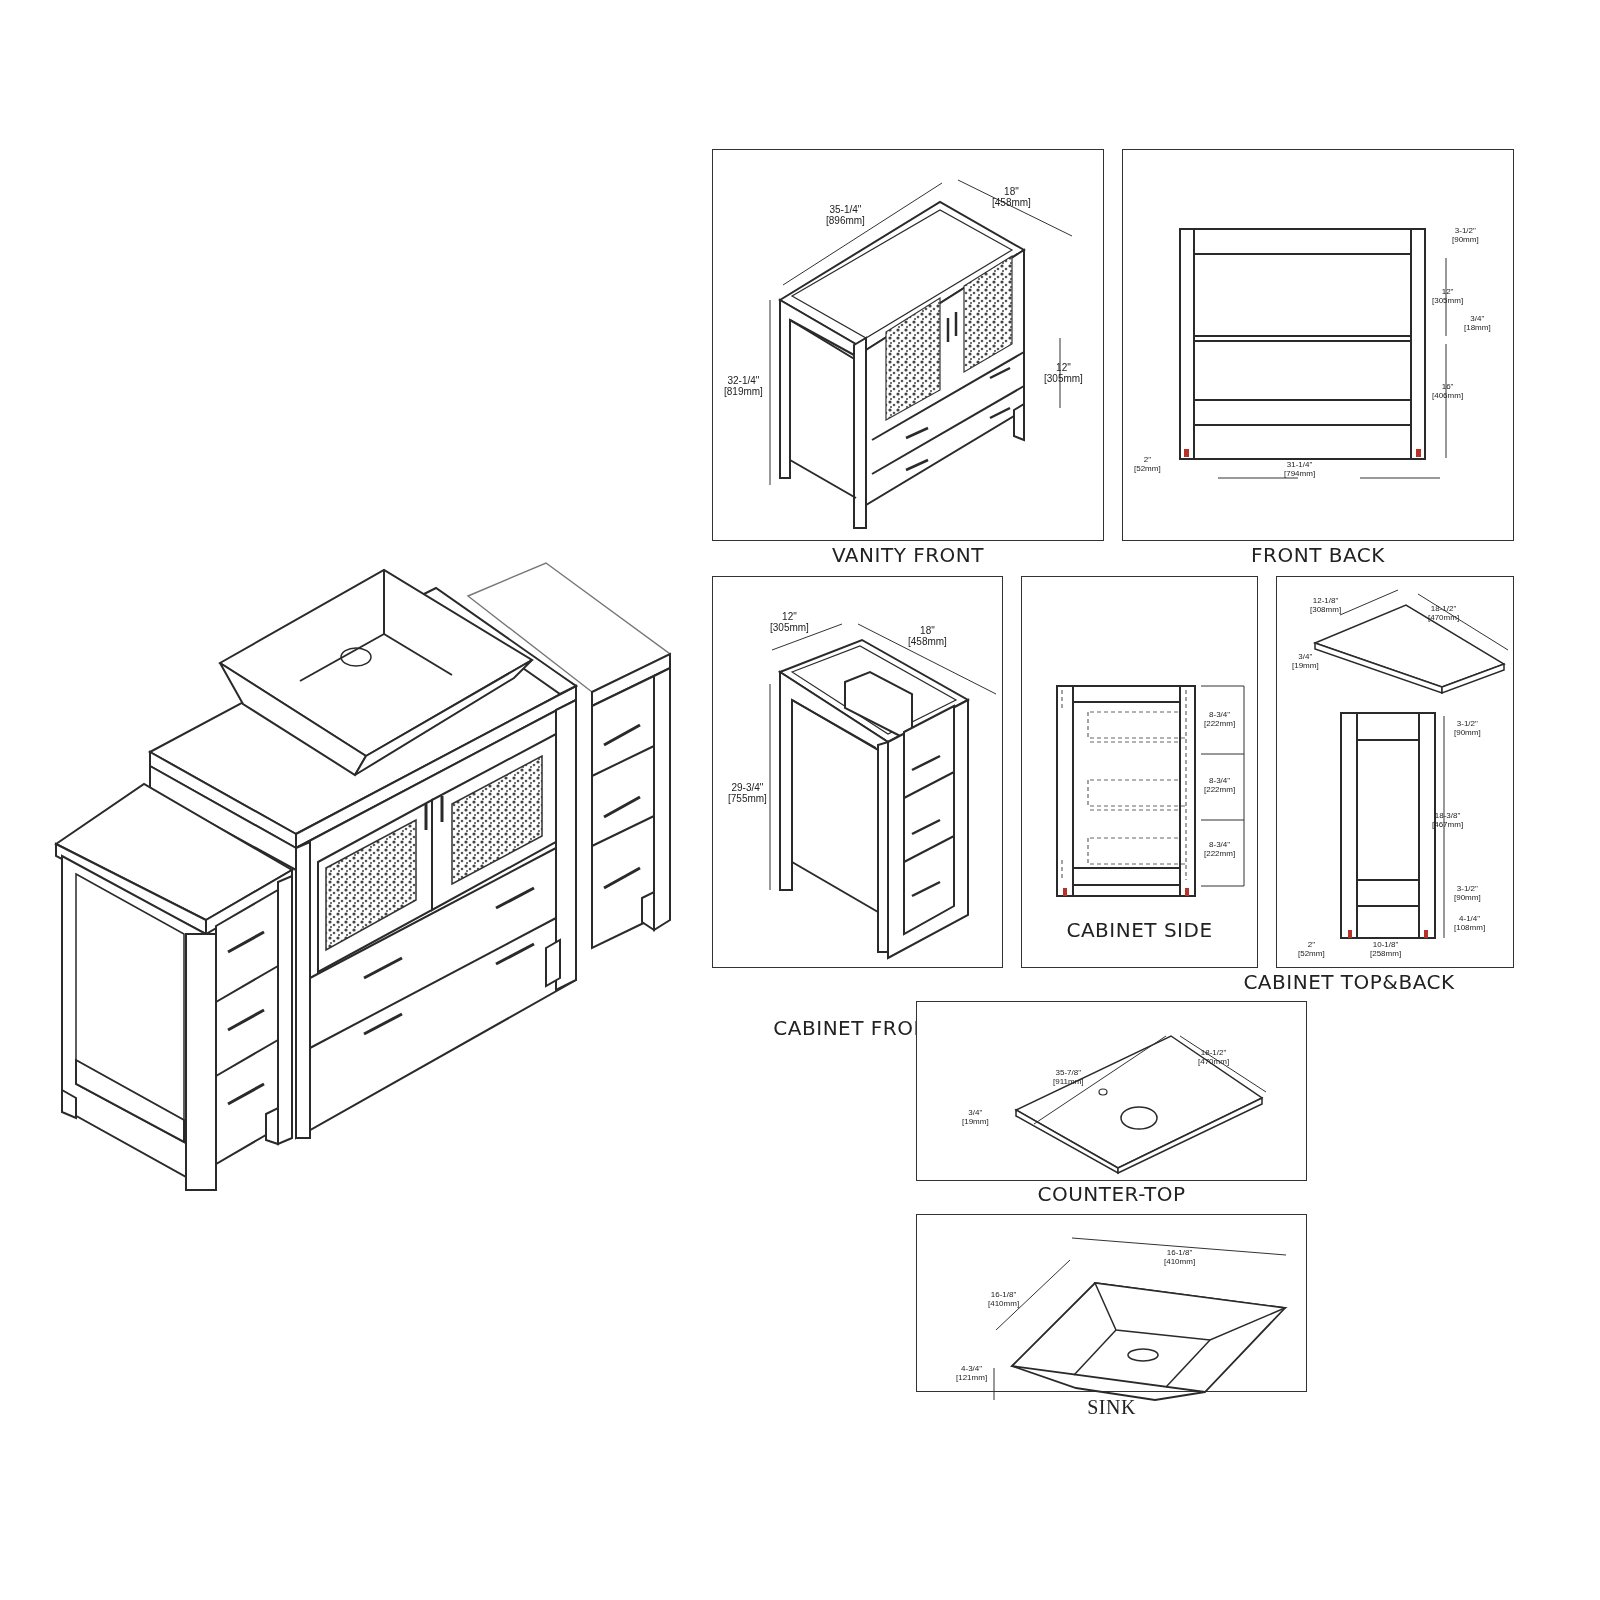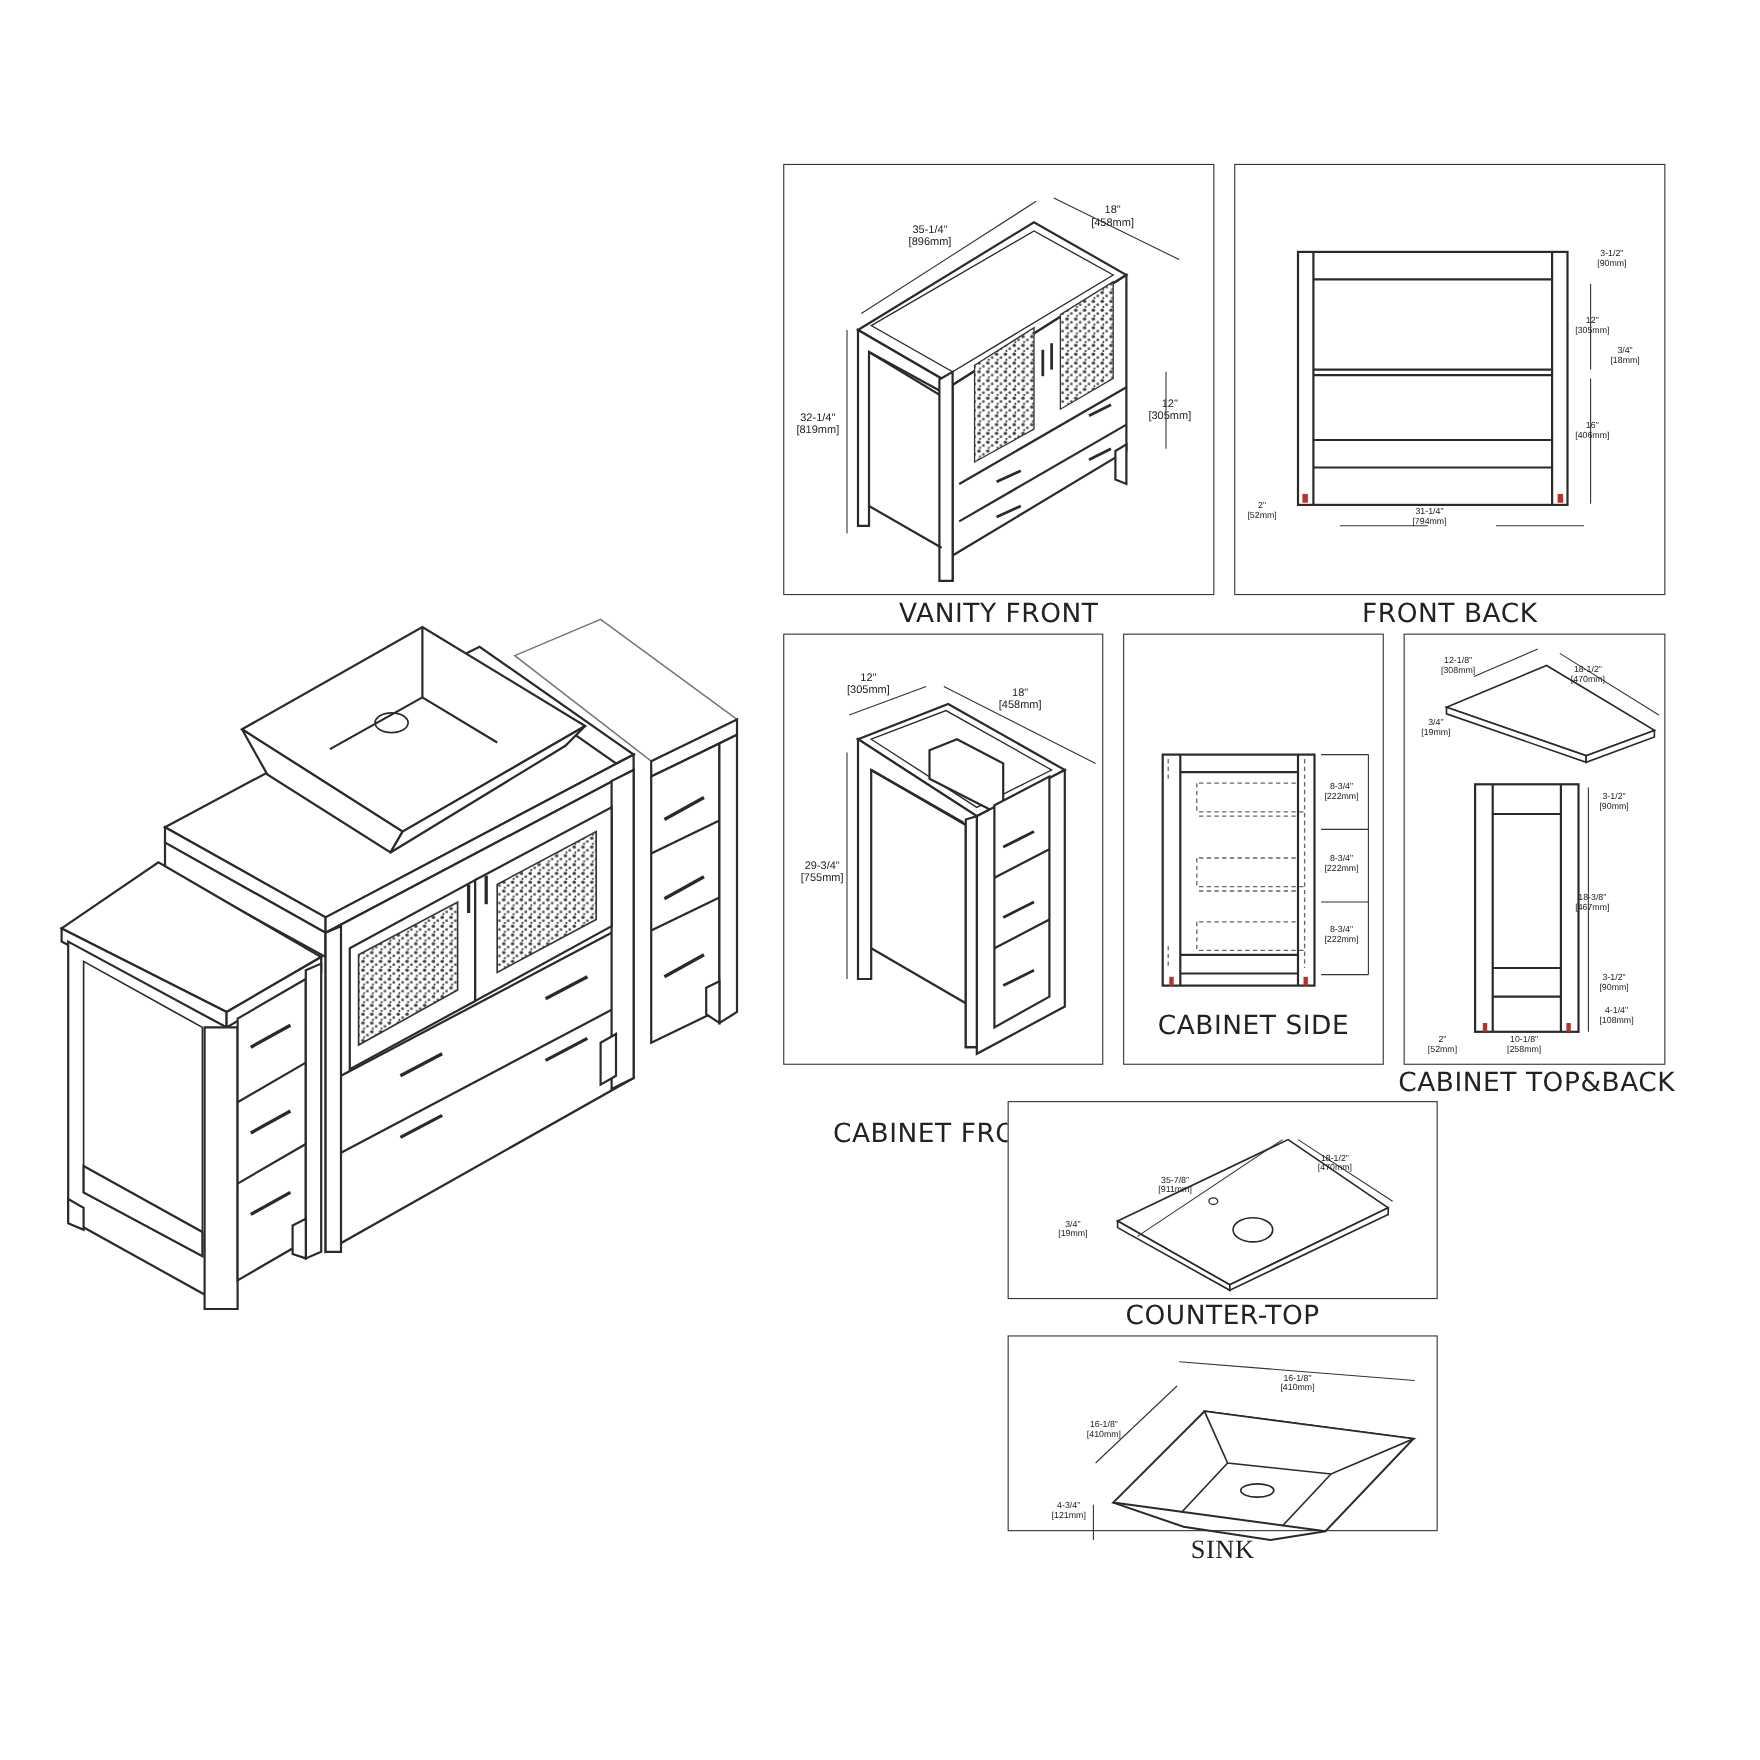--- a/index.html
+++ b/index.html
@@ -1,19 +1,19 @@
 <!DOCTYPE html>
 <html><head>
 <meta charset="utf-8">
 <style>
   html, body { margin: 0; padding: 0; background: #ffffff; }
   body { width: 1600px; height: 1600px; position: relative; overflow: hidden;
          font-family: "Liberation Sans", "DejaVu Sans", sans-serif; color: #222; }
   .panel { position: absolute; border: 1.5px solid #333; background: #fff; box-sizing: border-box; }
-  .caption { position: absolute; text-align: center; font-size: 24px; color: #222;
+  .caption { position: absolute; text-align: center; font-size: 20px; color: #222;
              letter-spacing: 0.5px; font-family: "DejaVu Sans", sans-serif; }
   svg { position: absolute; left: 0; top: 0; overflow: visible; }
   .ln { stroke: #2a2a2a; stroke-width: 2; fill: none; }
   .thin { stroke: #333; stroke-width: 1; fill: none; }
   .dash { stroke: #666; stroke-width: 1.2; fill: none; stroke-dasharray: 4 3; }
   .fillw { fill: #fff; }
   .dimtxt { position: absolute; font-size: 10px; line-height: 11px; text-align: center; color: #222; white-space: nowrap; }
   .dimtxt.sm { font-size: 8px; line-height: 9px; }
   .dimtxt span { display: block; }
   .foot { fill: #b5332a; }
@@ -313,21 +313,21 @@
     <span>[108mm]</span>
   </div>
 <div class="dimtxt sm" style="left:1298px;top:940px;">
     <span>2"</span>
     <span>[52mm]</span>
   </div>
 <div class="dimtxt sm" style="left:1370px;top:940px;">
     <span>10-1/8"</span>
     <span>[258mm]</span>
   </div>
-<div class="caption" style="left:1262px;top:970px;width:270px;">CABINET TOP&amp;BACK</div>
+<div class="caption" style="left:1214px;top:970px;width:270px;">CABINET TOP&amp;BACK</div>
 
 <div class="panel" style="left:916px;top:1001px;width:391px;height:180px;"></div>
 <svg width="1600" height="1600">
   <polygon class="ln fillw" points="1016,1110 1171,1036 1262,1098 1118,1168" style="stroke-width:1.5"></polygon>
   <polygon class="ln fillw" points="1016,1110 1118,1168 1118,1173 1016,1116" style="stroke-width:1.5"></polygon>
   <polygon class="ln fillw" points="1118,1168 1262,1098 1262,1104 1118,1173" style="stroke-width:1.5"></polygon>
   <ellipse class="ln" cx="1103" cy="1092" rx="4" ry="3" style="stroke-width:1.2"></ellipse>
   <ellipse class="ln" cx="1139" cy="1118" rx="18" ry="11" style="stroke-width:1.5"></ellipse>
   <line class="thin" x1="1034" y1="1124" x2="1166" y2="1036"></line>
   <line class="thin" x1="1180" y1="1036" x2="1266" y2="1092"></line>

